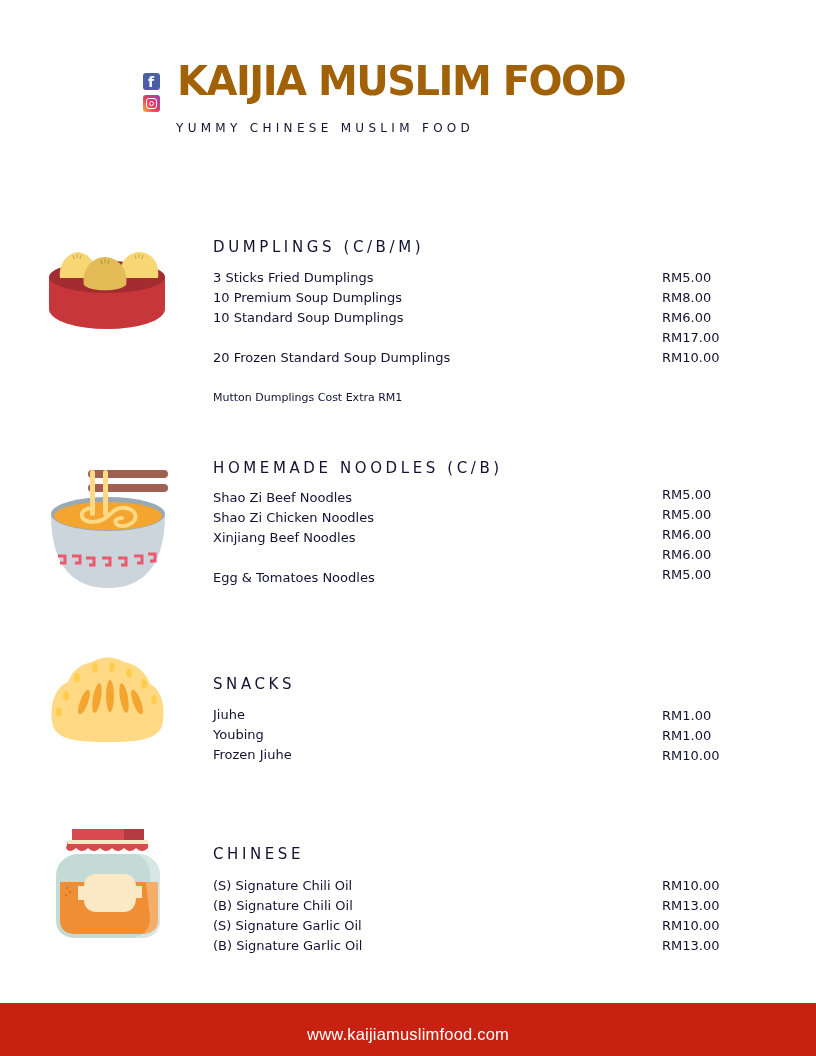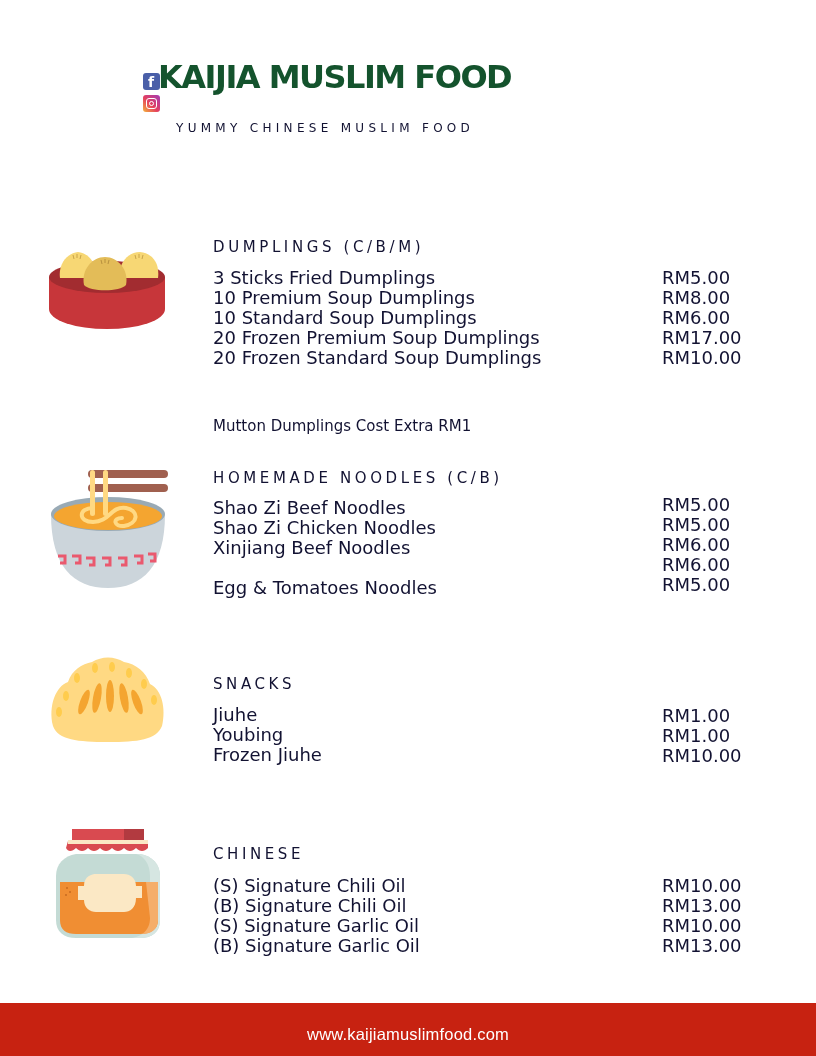--- a/index.html
+++ b/index.html
@@ -7,28 +7,28 @@
   body { position: relative; font-family: "DejaVu Sans", "Liberation Sans", sans-serif; color: #121232; }
 
   .social { position: absolute; left: 143px; top: 73px; width: 18px; }
   .social .ico { display: block; width: 17px; height: 17px; border-radius: 3px; margin-bottom: 5px; }
   .fb { background: #4a5fa8; position: relative; }
   .fb span { position: absolute; left: 5px; top: 1px; color: #fff; font: bold 14px "DejaVu Sans", sans-serif; }
   .ig { background: linear-gradient(45deg, #f4b23a 0%, #e4405f 45%, #a23bb6 100%); position: relative; }
   .ig::before { content: ""; position: absolute; left: 3px; top: 3px; width: 11px; height: 11px; border: 1.5px solid #fff; border-radius: 3px; box-sizing: border-box; }
   .ig::after { content: ""; position: absolute; left: 6px; top: 6px; width: 5px; height: 5px; border: 1.5px solid #fff; border-radius: 50%; box-sizing: border-box; }
 
-  .title { position: absolute; left: 158px; top: 58px; font-family: "DejaVu Sans", sans-serif; font-weight: bold; font-size: 32px; letter-spacing: -1.5px; color: #14532d; white-space: nowrap; }
+  .title { position: absolute; left: 177px; top: 58px; font-family: "DejaVu Sans", sans-serif; font-weight: bold; font-size: 40px; letter-spacing: -1.5px; color: #a16207; white-space: nowrap; }
   .subtitle { position: absolute; left: 176px; top: 121px; font-family: "DejaVu Sans", sans-serif; font-size: 12px; letter-spacing: 4.3px; color: #121232; white-space: nowrap; }
 
   .section { position: absolute; left: 213px; width: 560px; }
   .sec-head { font-size: 15px; letter-spacing: 3.6px; color: #121232; height: 20px; line-height: 20px; white-space: nowrap; margin-top: 14px; }
-  .row { position: relative; height: 20px; line-height: 20px; font-size: 18px; white-space: nowrap; color: #121232; }
+  .row { position: relative; height: 20px; line-height: 20px; font-size: 13px; white-space: nowrap; color: #121232; }
   .row .price { position: absolute; left: 449px; top: 0; text-align: right; }
-  .note { height: 20px; line-height: 20px; font-size: 15px; white-space: nowrap; margin-top: 28px; }
+  .note { height: 20px; line-height: 20px; font-size: 11px; white-space: nowrap; }
 
   .art { position: absolute; }
 
   .footer { position: absolute; left: 0; top: 1003px; width: 816px; height: 53px; background: #c72211; }
   .footer-text { position: absolute; left: 0; right: 0; top: 22px; text-align: center; color: #fff; font-family: "Liberation Sans", sans-serif; font-size: 16.5px; letter-spacing: 0.2px; }
 </style>
 </head>
 <body>
 
 <div class="social">
@@ -51,39 +51,39 @@
   <path d="M88 14 l-1 -4 M91 13 l0 -4 M94 14 l1 -4" stroke="#c9a44a" stroke-width="1"></path>
   <path d="M54 19 l-1 -4 M57 18 l0 -4 M60 19 l1 -4" stroke="#b8913e" stroke-width="1"></path>
 </svg>
 
 <div class="section" style="top:223px">
   <div class="sec-head">DUMPLINGS (C/B/M)</div>
   <div style="height:11px"></div>
   <div class="row"><span>3 Sticks Fried Dumplings</span><span class="price">RM5.00</span></div>
   <div class="row"><span>10 Premium Soup Dumplings</span><span class="price">RM8.00</span></div>
   <div class="row"><span>10 Standard Soup Dumplings</span><span class="price">RM6.00</span></div>
-  <div class="row"><span>20 Frozen Premium Soup Dumplings</span><span class="price">RM17.00</span></div>
+  <div class="row"><span class="price">RM17.00</span></div>
   <div class="row"><span>20 Frozen Standard Soup Dumplings</span><span class="price">RM10.00</span></div>
   <div style="height:20px"></div>
   <div class="note">Mutton Dumplings Cost Extra RM1</div>
 </div>
 
 <svg class="art" style="left:48px;top:466px" width="124" height="124" viewBox="0 0 124 124">
   <rect x="40" y="4" width="80" height="8" rx="4" fill="#a0604f"></rect>
   <rect x="40" y="18" width="80" height="8" rx="4" fill="#a0604f"></rect>
   <path d="M3 48 C3 100 25 122 60 122 C95 122 117 100 117 48 Z" fill="#ccd5db"></path>
   <ellipse cx="60" cy="48" rx="57" ry="17" fill="#99aab5"></ellipse>
   <ellipse cx="60" cy="50" rx="54" ry="14" fill="#f4a530"></ellipse>
   <rect x="42" y="4" width="5" height="46" rx="2.5" fill="#ffd983"></rect>
   <rect x="55" y="4" width="5" height="46" rx="2.5" fill="#ffd983"></rect>
   <path d="M45 42 C30 42 30 56 45 56 C62 56 62 40 78 42 C92 45 90 58 76 60 C66 61 64 52 74 52" stroke="#ffd983" stroke-width="4" fill="none" stroke-linecap="round"></path>
   <path d="M10 90 h7 v7 h-5 M24 90 h8 v7 h-5 M38 92 h8 v7 h-5 M54 92 h8 v7 h-5 M70 92 h8 v7 h-5 M86 90 h8 v7 h-5 M100 88 h7 v7 h-5" stroke="#ea596e" stroke-width="3" fill="none"></path>
 </svg>
 
-<div class="section" style="top:454px">
+<div class="section" style="top:444px">
   <div class="sec-head">HOMEMADE NOODLES (C/B)</div>
   <div style="height:10px"></div>
   <div class="row"><span>Shao Zi Beef Noodles</span><span class="price" style="top:-3px">RM5.00</span></div>
   <div class="row"><span>Shao Zi Chicken Noodles</span><span class="price" style="top:-3px">RM5.00</span></div>
   <div class="row"><span>Xinjiang Beef Noodles</span><span class="price" style="top:-3px">RM6.00</span></div>
   <div class="row"><span class="price" style="top:-3px">RM6.00</span></div>
   <div class="row"><span>Egg &amp; Tomatoes Noodles</span><span class="price" style="top:-3px">RM5.00</span></div>
 </div>
 
 <svg class="art" style="left:48px;top:656px" width="120" height="88" viewBox="0 0 120 88">

